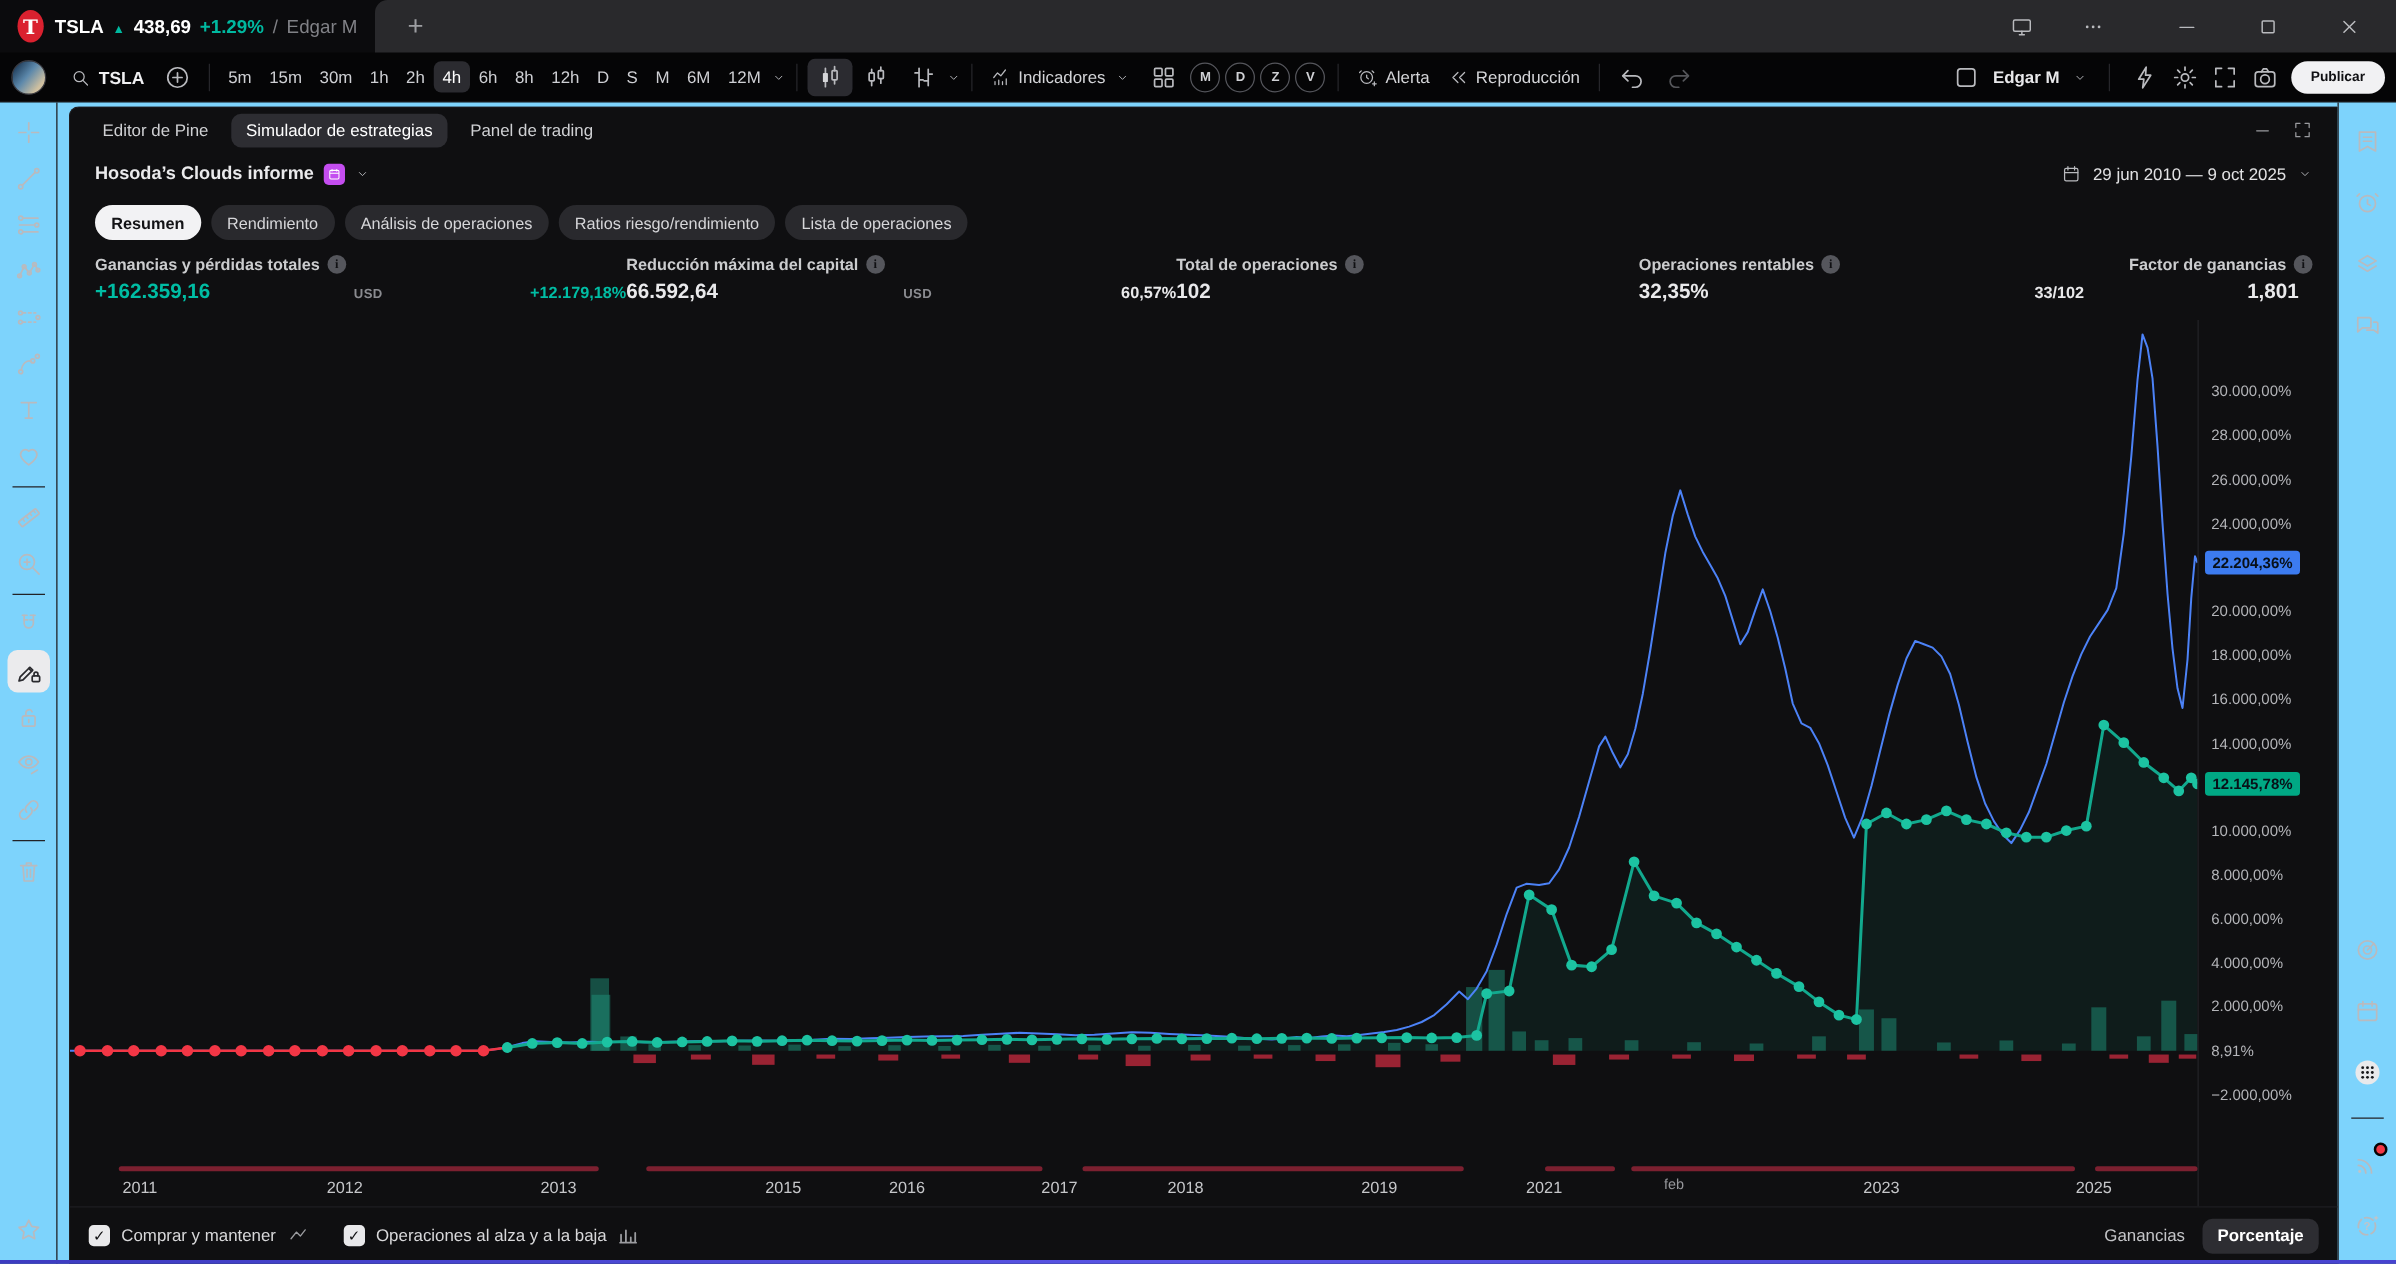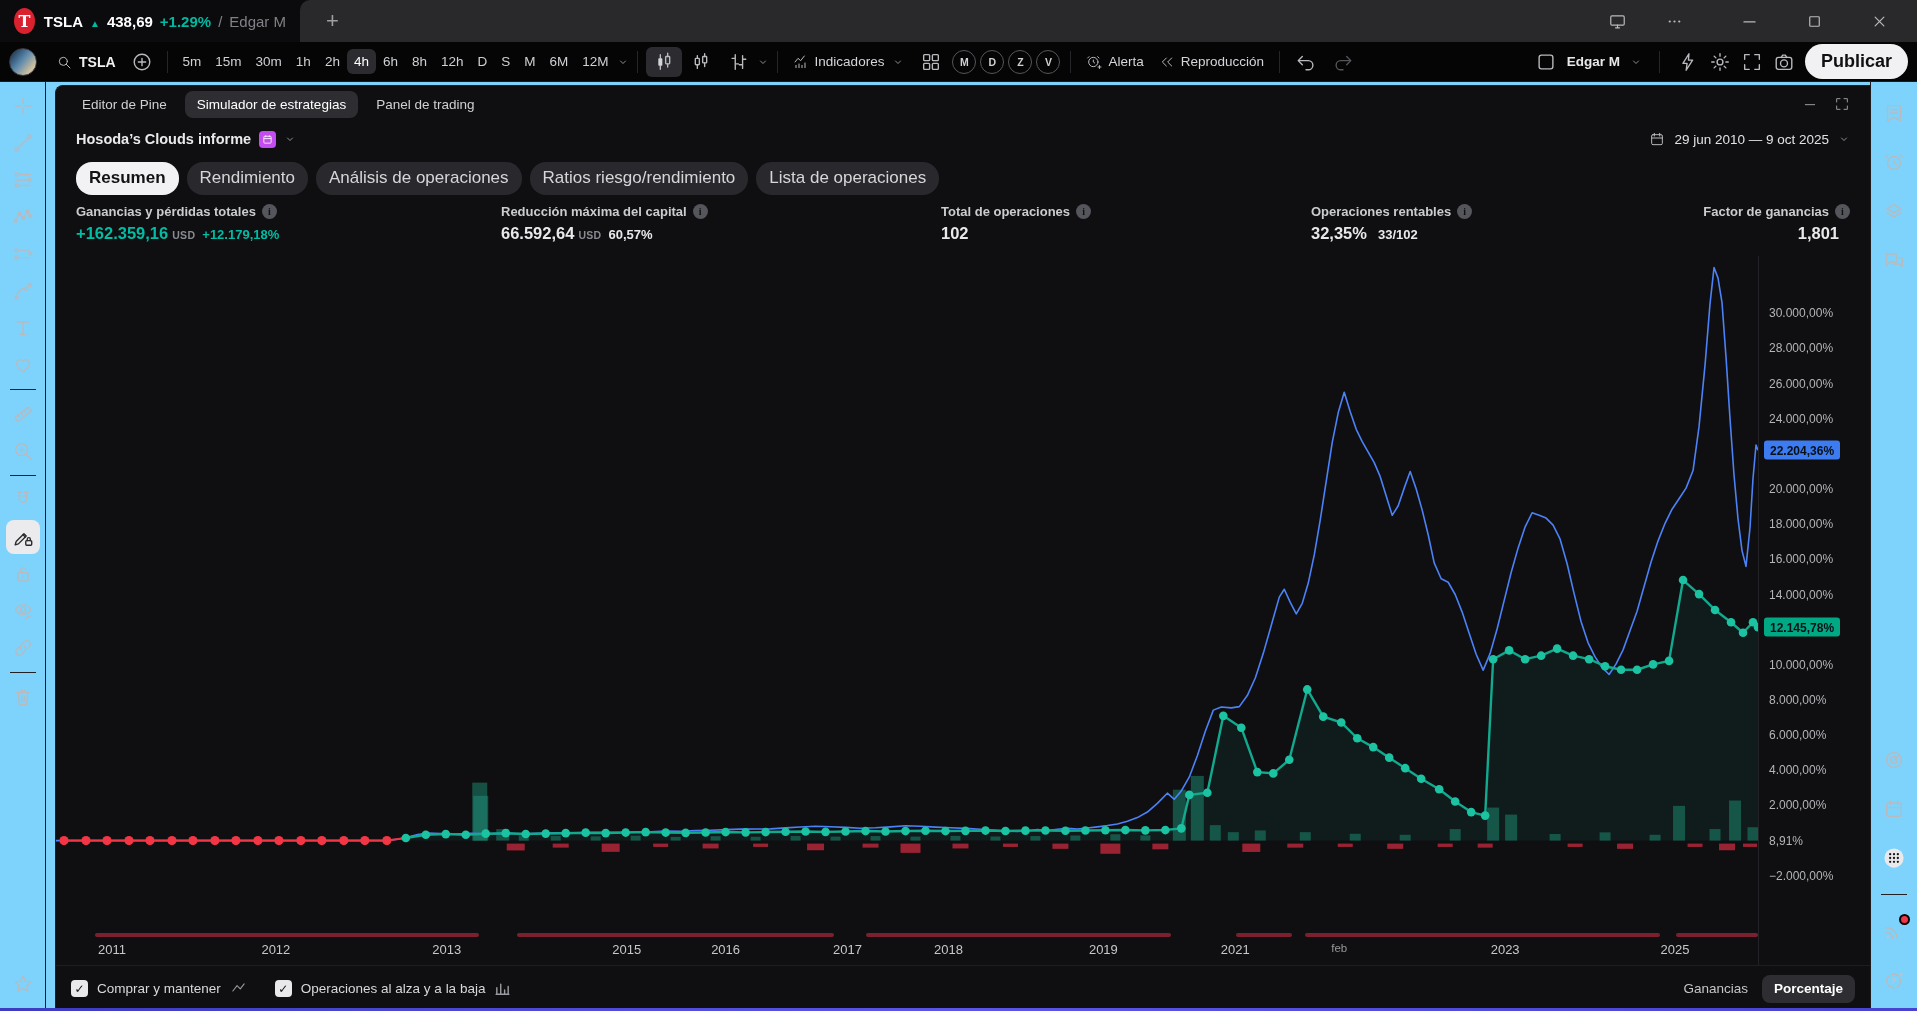--- a/index.html
+++ b/index.html
@@ -38,21 +38,21 @@
   .vsep { width:1px; height:22px; background:#26262a; margin:0 7px; flex:0 0 auto; }
   .tfbtn { font-size:13.5px; color:#cfd0d4; padding:5px 7px; border-radius:6px; }
   .tfbtn.tf-on { background:#2b2b30; color:#fff; }
   .tbtn { display:flex; align-items:center; gap:6px; color:#d4d5d8; font-size:13.5px;
     padding:4px 7px; border-radius:6px; }
   .tbtn.on { background:#2b2b30; }
   .circle-letter { width:24px; height:24px; border:1.5px solid #55565c; border-radius:50%;
     color:#cfd0d4; font-size:10.5px; font-weight:700; display:grid; place-items:center; margin:0 2px; }
   .tb-far { margin-left:auto; display:flex; align-items:center; gap:10px; }
   .username { color:#e8e8ea; font-size:13.5px; font-weight:700; }
-  .publish { background:#f1f1f3; color:#101013; font-size:18px; font-weight:700;
+  .publish { background:#f1f1f3; color:#101013; font-size:11px; font-weight:700;
     padding:7px 16px; border-radius:18px; }
   .dim svg { stroke:#55565a !important; }
 
   
   .workspace { display:flex; height:929px; background:#7dd3fc; }
   .rail { display:flex; flex-direction:column; align-items:center; }
   .left-rail { width:46px; border-right:1px solid #1c1c1f; padding-top:7px; gap:3px; }
   .right-rail { width:47px; border-left:1px solid #1c1c1f; padding-top:14px; gap:15px; }
   .railbtn { width:34px; height:34px; border-radius:8px; display:grid; place-items:center; position:relative; }
   .railbtn.white { background:#ebebed; }
@@ -72,27 +72,27 @@
   .ptabs-right { margin-left:auto; display:flex; gap:16px; align-items:center; padding-right:6px; }
   .ptabs-right .ic svg { width:16px; height:16px; stroke:#9a9b9f; }
 
   .ptitle { height:38px; display:flex; align-items:center; padding:0 20px; gap:8px; }
   .ptitle-txt { font-size:14.5px; font-weight:700; color:#eaeaec; }
   .flask { width:17px; height:17px; border-radius:4px; background:#c44df0; display:grid; place-items:center; }
   .flask svg { width:11px; height:11px; stroke:#fff; stroke-width:1.8; fill:none; }
   .daterange { margin-left:auto; display:flex; align-items:center; gap:9px; color:#e2e2e4; font-size:13.5px; }
 
   .ppills { height:40px; display:flex; align-items:center; gap:8px; padding:0 20px; }
-  .pill { font-size:17px; color:#d6d6d9; background:#29292d; padding:6.5px 13px; border-radius:16px; }
+  .pill { font-size:13px; color:#d6d6d9; background:#29292d; padding:6.5px 13px; border-radius:16px; }
   .pill.on { background:#f2f2f4; color:#131316; font-weight:700; }
 
   .pstats { height:58px; display:grid; grid-template-columns:425px 440px 370px 1fr max-content;
     padding:6px 20px 0; }
   .stat-label { font-size:13px; font-weight:700; color:#cbccce; display:flex; align-items:center; gap:6px; }
-  .stat-value { margin-top:5px; font-size:16.5px; font-weight:700; color:#e9e9eb; display:flex; align-items:baseline; }
+  .stat-value { margin-top:5px; font-size:16.5px; font-weight:700; color:#e9e9eb; display:flex; align-items:baseline;justify-content:space-between; }
   .stat-value .unit { font-size:10.5px; color:#8a8b90; margin-left:4px; letter-spacing:.3px; }
   .stat-value .extra { font-size:13px; margin-left:7px; font-weight:700; }
   .pos { color:#00bda4 !important; }
   .stat:last-child { text-align:right;margin-left:36px; }
   .stat:last-child .stat-label { justify-content:flex-end; }
   .stat:last-child .stat-value { justify-content:flex-end; }
   .info-i { width:15px; height:15px; border-radius:50%; background:#55565c; color:#101013;
     font-size:10px; font-weight:700; display:grid; place-items:center; font-family:"Liberation Serif",serif; }
 
   .chart-row { flex:1; display:flex; min-height:0; }

